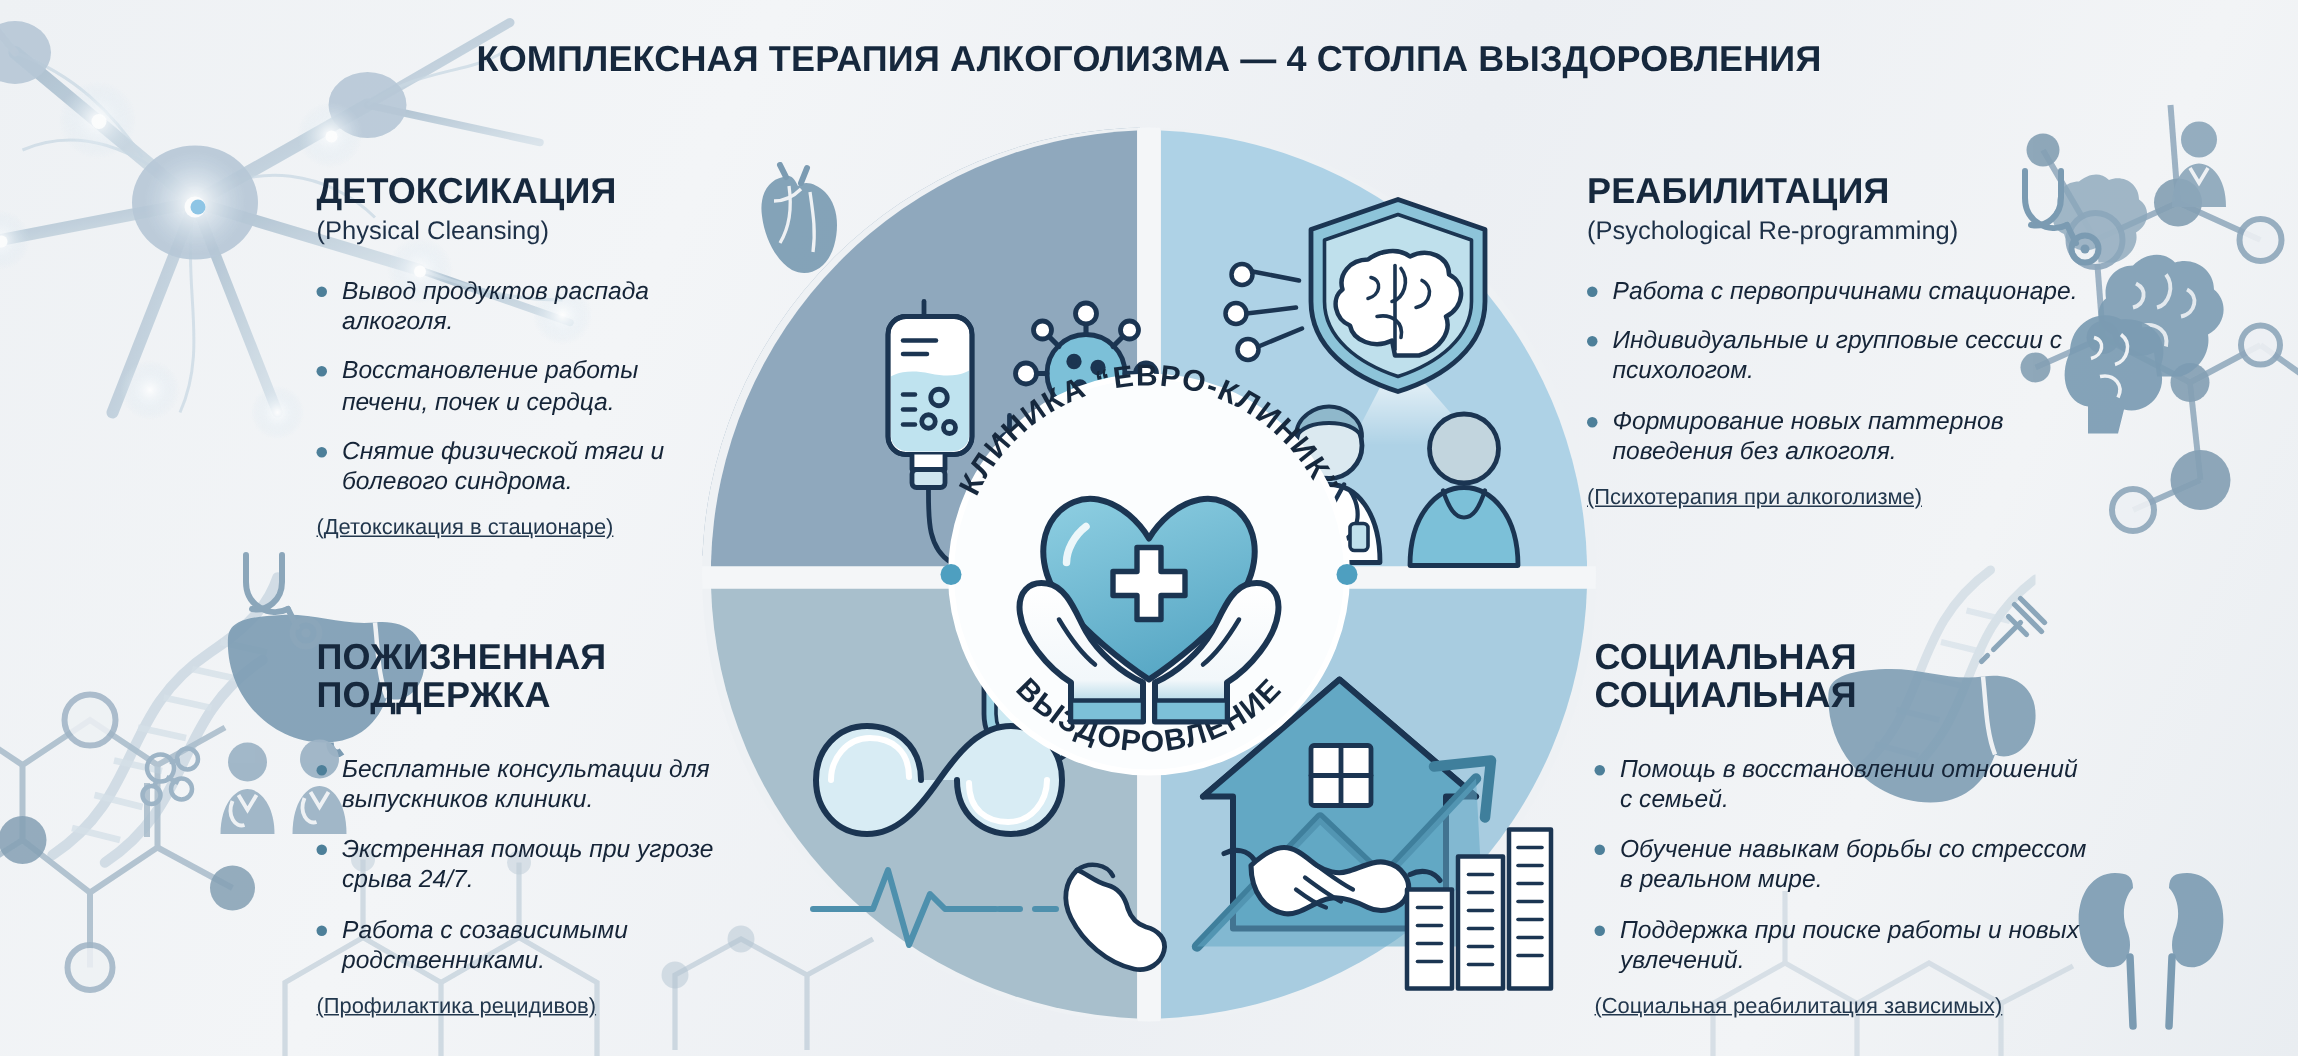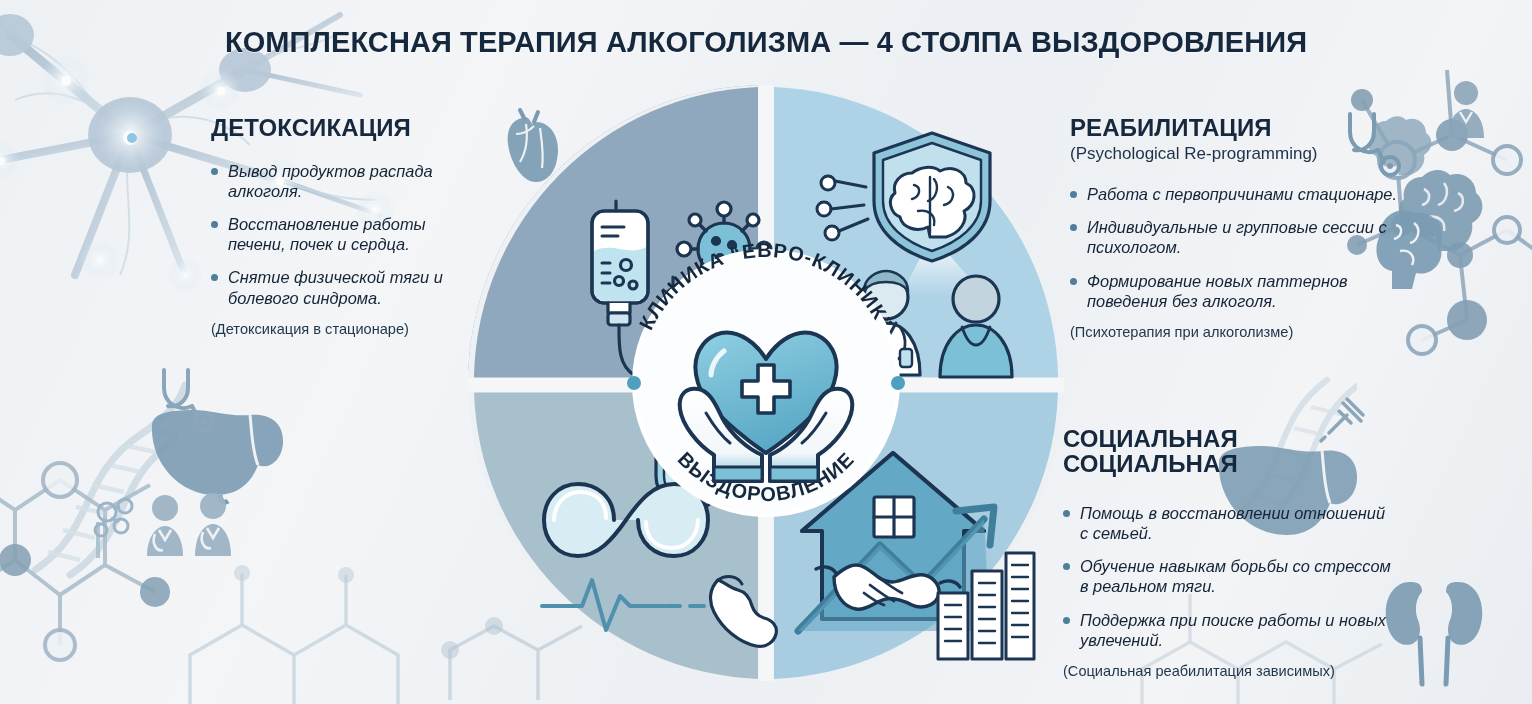--- a/index.html
+++ b/index.html
@@ -25,21 +25,21 @@
   .mol-left  { left: -45px; top: 360px; opacity: .95; }
   .mol-bl    { left: 150px; top: 555px; opacity: .8; }
   .mol-br    { right: 120px; bottom: -30px; opacity: .7; }
   .dna-left  { left: 10px;  top: 380px; opacity: .55; }
   .dna-right { right: 175px; top: 330px; opacity: .5; }
 
   
   .title {
     position: absolute; left: 0; right: 0; top: 26px;
     text-align: center;
-    font-size: 29px;
+    font-size: 24px;
     font-weight: 700;
     letter-spacing: 0.1px;
     color: #16283d;
     text-shadow: 0 1px 0 rgba(255,255,255,.6);
     white-space: nowrap;
   }
 
   
   .block { position: absolute; }
   .block .head {
@@ -71,24 +71,25 @@
     left: 0; top: 7px;
     width: 7px; height: 7px;
     border-radius: 50%;
     background: #4d7f99;
   }
   .block .caption {
     font-size: 14.6px;
     color: #22374d;
     margin-top: 9px;
     line-height: 1.2;
+    text-decoration: underline;
   }
 
   .b-detox  { left: 211px; top: 115px;  width: 272px; }
-  .b-rehab  { left: 1058px; top: 115px; width: 330px; margin-left: 12px; }
+  .b-rehab  { left: 1058px; top: 115px; width: 330px; }
   .b-life   { left: 211px; top: 426px;  width: 312px; }
   .b-social { left: 1063px; top: 426px; width: 330px; }
 
   .b-life .head, .b-social .head { line-height: 1.06; }
 
   
   .wheel {
     position: absolute;
     left: 466px; top: 83px;
     width: 600px; height: 600px;
@@ -661,43 +662,53 @@
           </g>
           <path d="M248 384 L296 384 L296 398 L248 398 Z" fill="#7cc0d8" stroke="#1b3552" stroke-width="3"></path>
           <path d="M304 384 L352 384 L352 398 L304 398 Z" fill="#7cc0d8" stroke="#1b3552" stroke-width="3"></path>
         </g>
       </g>
     </svg>
   </div>
 
   <div class="block b-detox">
     <div class="head">ДЕТОКСИКАЦИЯ</div>
+    <div class="sub">(Physical Cleansing)</div>
     <ul>
       <li>Вывод продуктов распада алкоголя.</li>
       <li>Восстановление работы печени, почек и сердца.</li>
       <li>Снятие физической тяги и болевого синдрома.</li>
     </ul>
     <div class="caption">(Детоксикация в стационаре)</div>
   </div>
 
   <div class="block b-rehab">
     <div class="head">РЕАБИЛИТАЦИЯ</div>
     <div class="sub">(Psychological Re-programming)</div>
     <ul>
       <li>Работа с первопричинами стационаре.</li>
       <li>Индивидуальные и групповые сессии с психологом.</li>
       <li>Формирование новых паттернов поведения без алкоголя.</li>
     </ul>
     <div class="caption">(Психотерапия при алкоголизме)</div>
   </div>
 
+  <div class="block b-life">
+    <div class="head">ПОЖИЗНЕННАЯ ПОДДЕРЖКА</div>
+    <ul style="margin-top:26px">
+      <li>Бесплатные консультации для выпускников клиники.</li>
+      <li>Экстренная помощь при угрозе срыва 24/7.</li>
+      <li>Работа с созависимыми родственниками.</li>
+    </ul>
+    <div class="caption">(Профилактика рецидивов)</div>
+  </div>
 
   <div class="block b-social">
     <div class="head">СОЦИАЛЬНАЯ СОЦИАЛЬНАЯ</div>
     <ul style="margin-top:26px">
       <li>Помощь в восстановлении отношений с семьей.</li>
-      <li>Обучение навыкам борьбы со стрессом в реальном тяги.</li>
+      <li>Обучение навыкам борьбы со стрессом в реальном мире.</li>
       <li>Поддержка при поиске работы и новых увлечений.</li>
     </ul>
     <div class="caption">(Социальная реабилитация зависимых)</div>
   </div>
 
 </div>
 
 </body></html>

